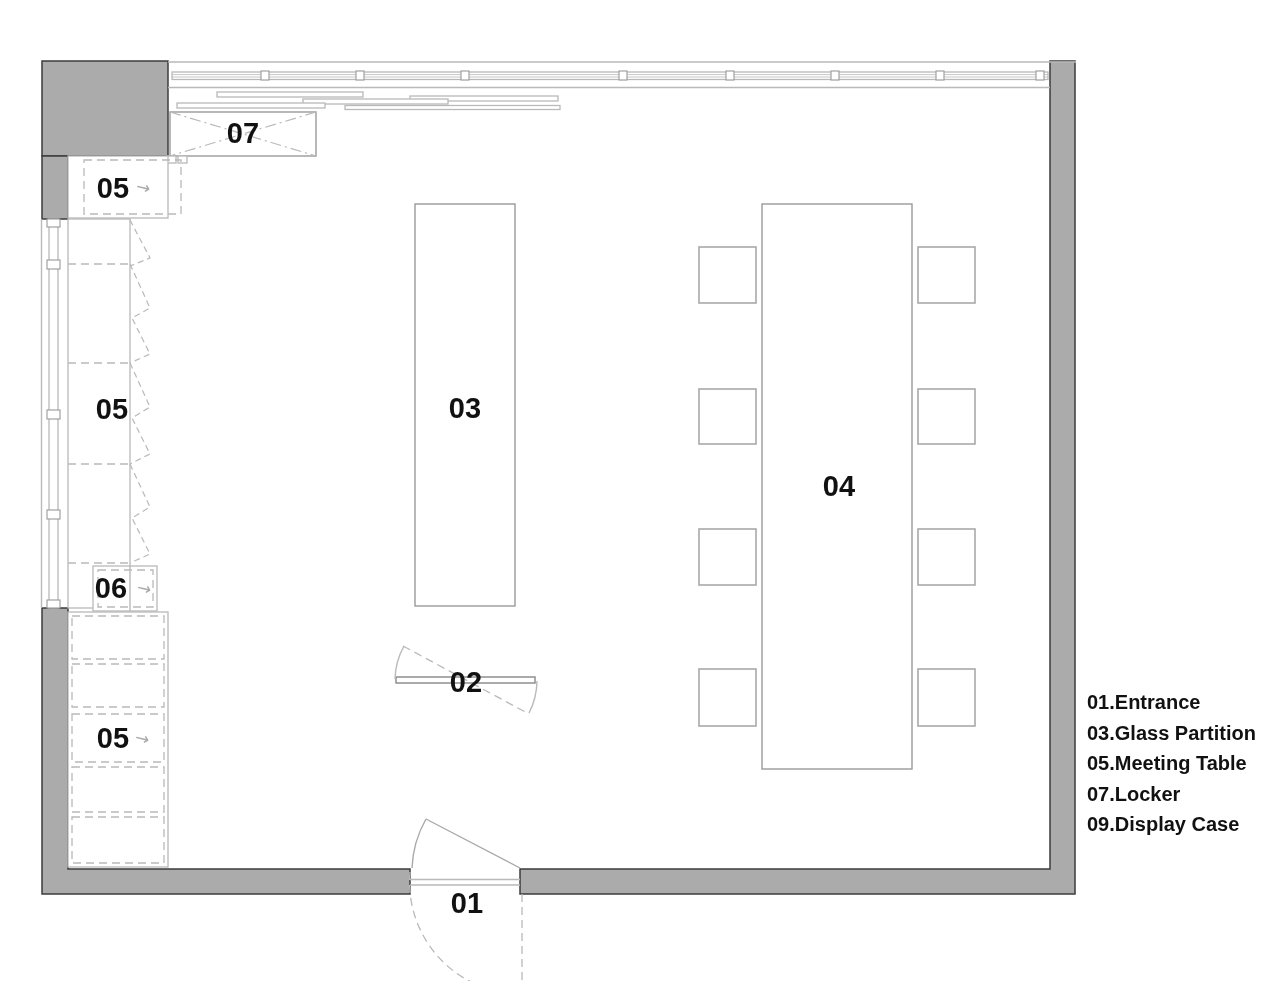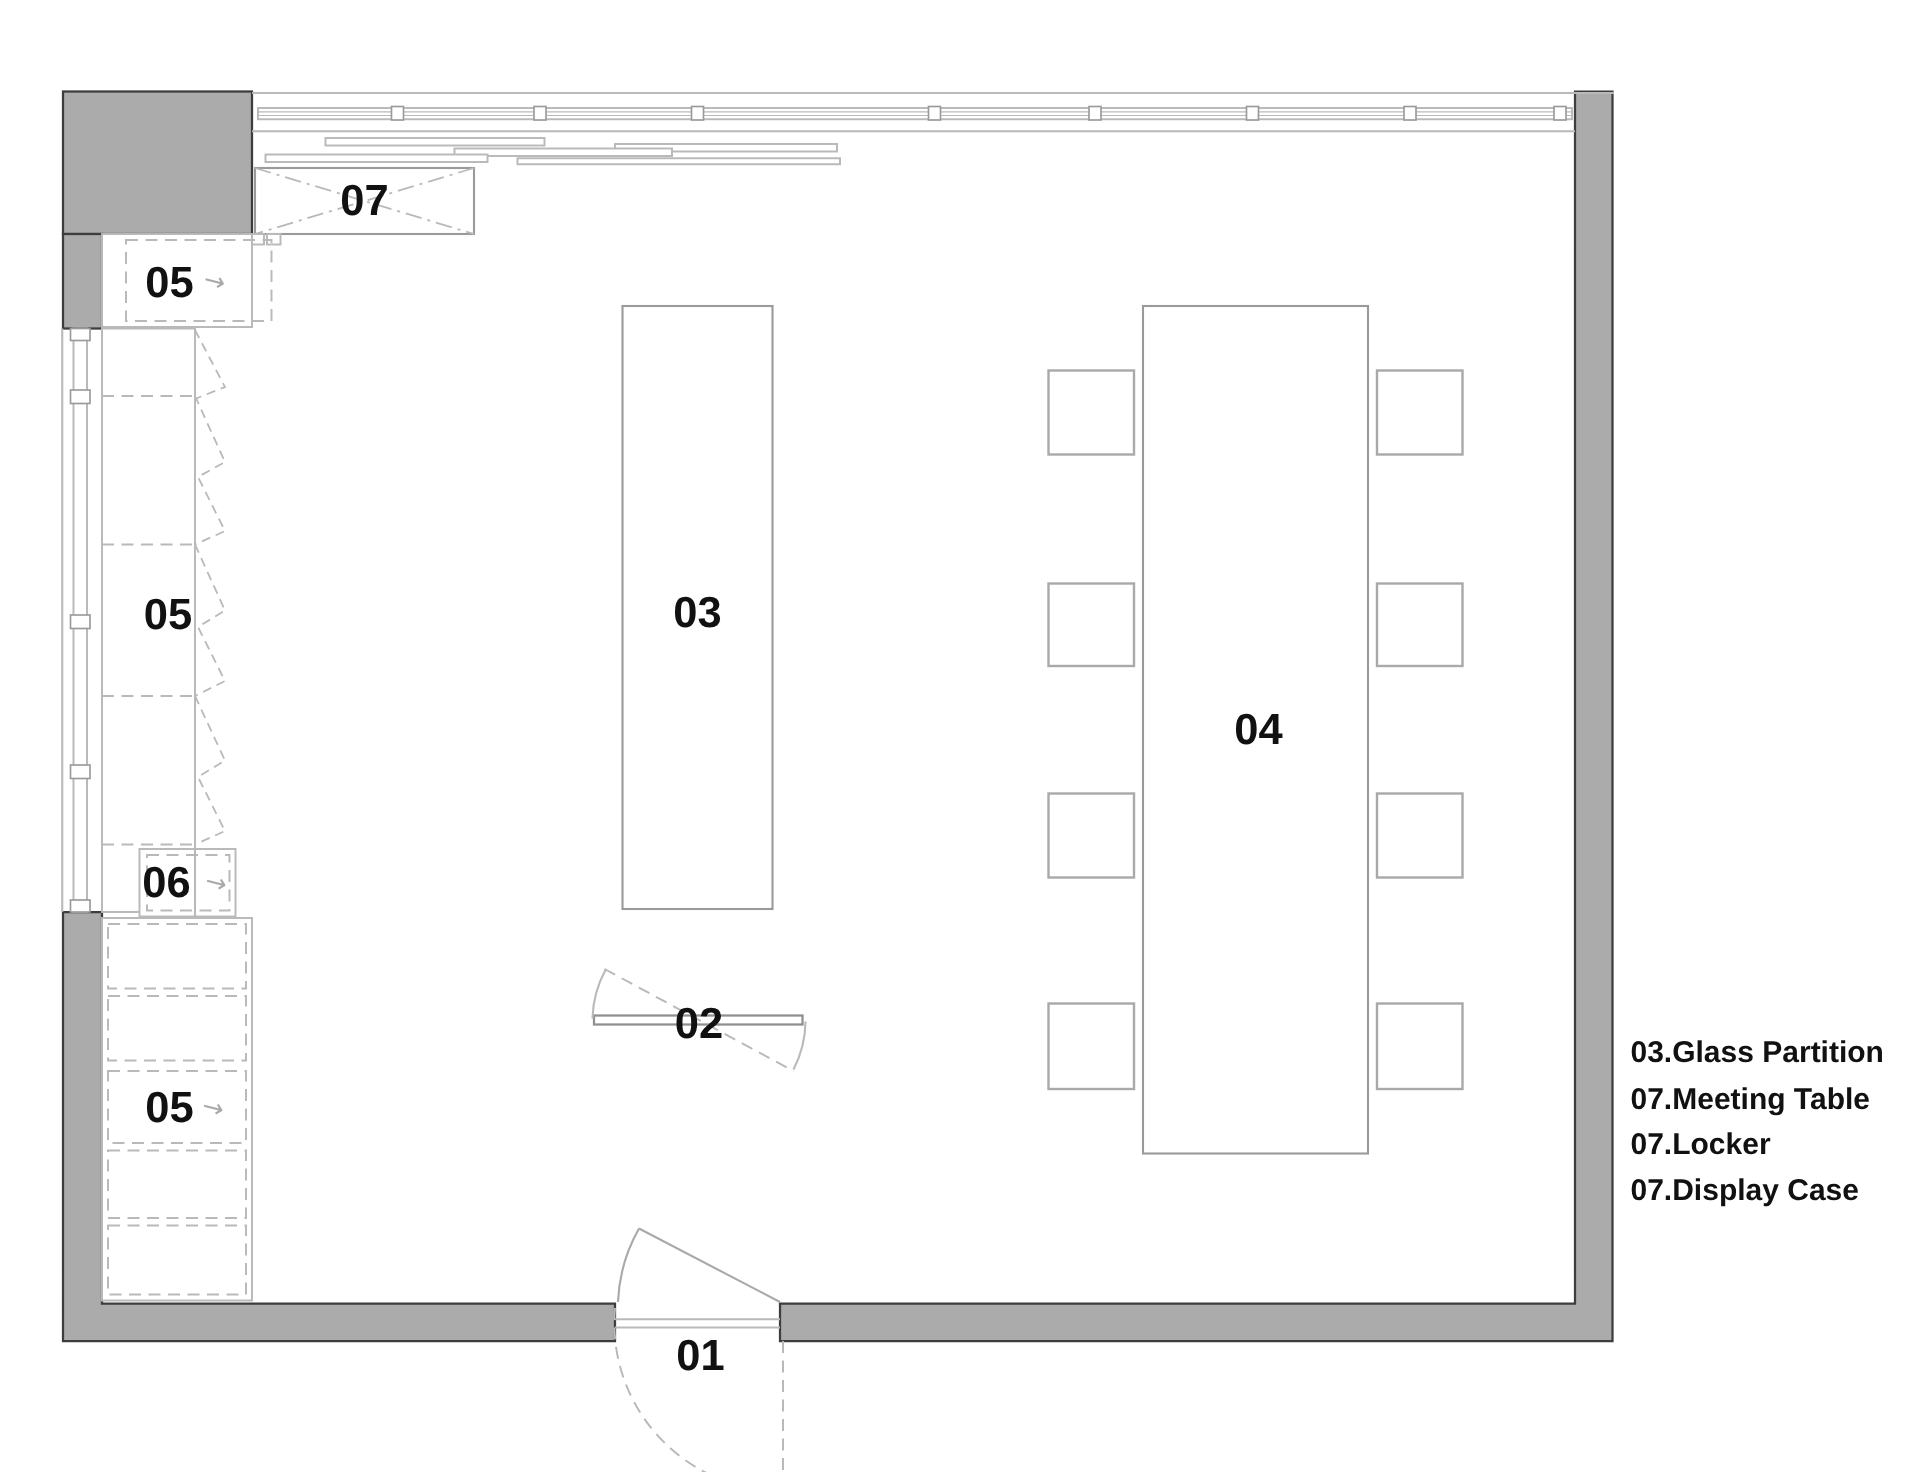--- a/index.html
+++ b/index.html
@@ -159,18 +159,19 @@
       <line x1="410" y1="849" x2="520" y2="849" class="ln-lite"></line>
       <line x1="520" y1="832" x2="426" y2="783" class="door"></line>
       <path d="M426,783 A108,108 0 0 0 412,832" class="door"></path>
       <line x1="522" y1="858" x2="522" y2="960" class="dash"></line>
       <path d="M410,836 A112,112 0 0 0 522,958" class="dash"></path>
       <text x="467" y="877" class="num">01</text>
     </g>
   </svg>
 
   <div class="legend">
+    <div>01.Entrance</div>
     <div>03.Glass Partition</div>
-    <div>07.Meeting Table</div>
+    <div>05.Meeting Table</div>
     <div>07.Locker</div>
-    <div>07.Display Case</div>
+    <div>09.Display Case</div>
   </div>
 </div>
 
 </body></html>

